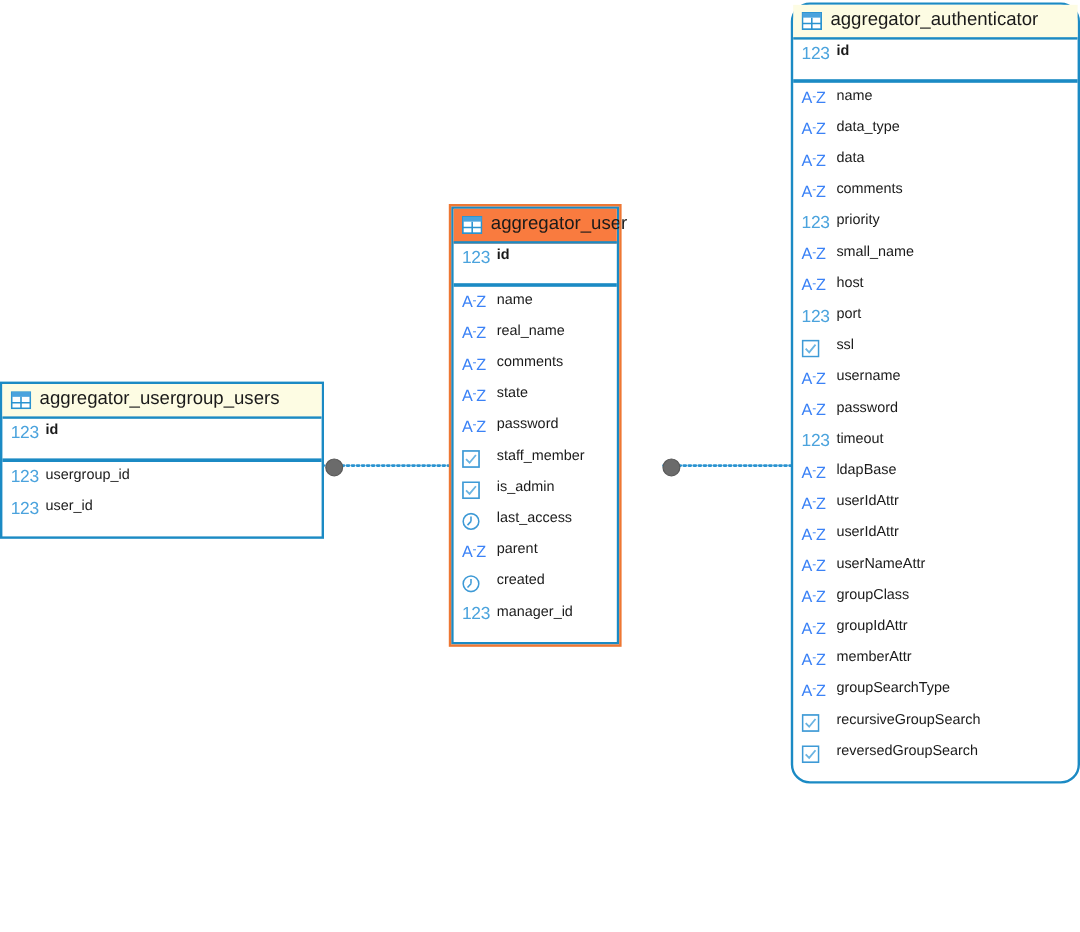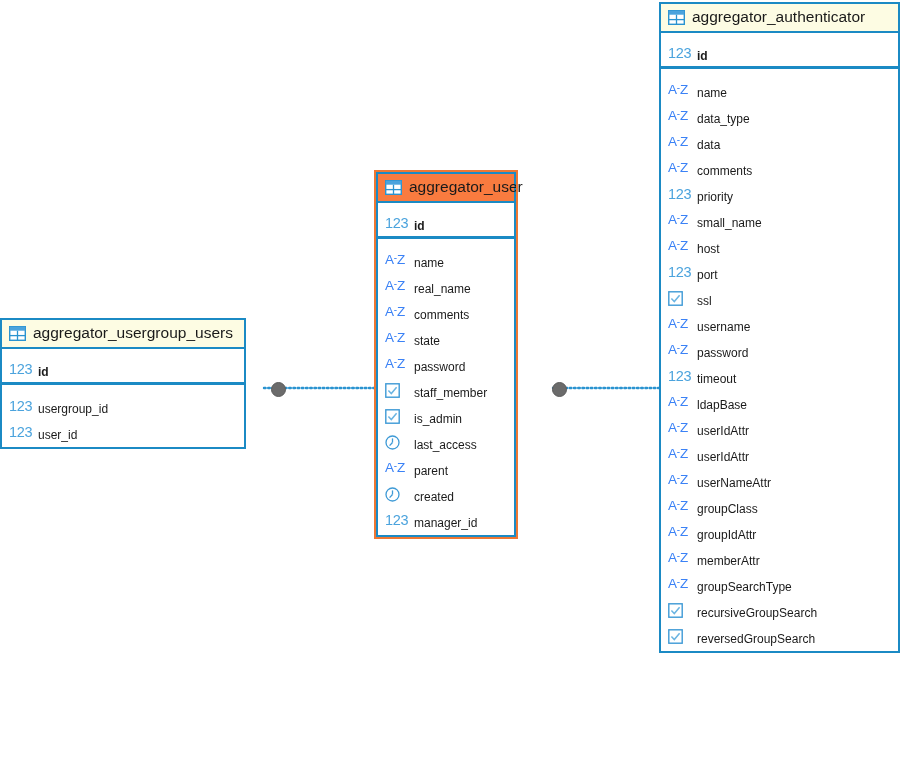--- a/index.html
+++ b/index.html
@@ -71,21 +71,21 @@
   .pk-section {
     border-bottom: 3px solid #1b8ac4;
     padding: 3px 0 4px 0;
   }
   .cols-section {
     padding: 4px 0 6px 0;
   }
 
   .col-row {
     display: flex;
-    align-items: flex-end;
+    align-items: flex-start;
     gap: 7px;
     height: 26px;
     padding: 0 8px 0 7px;
     box-sizing: border-box;
     white-space: nowrap;
   }
   .col-name {
     font-size: 12px;
     color: #1a1a1a;
     line-height: 1;
@@ -145,21 +145,21 @@
 
   <svg class="rel-layer" width="900" height="777" viewBox="0 0 900 777" xmlns="http://www.w3.org/2000/svg">
 
     <line x1="264" y1="388" x2="383" y2="388" stroke="#2a93d0" stroke-width="2.4" stroke-dasharray="1.6 2.6" stroke-linecap="round"></line>
 
     <line x1="553" y1="388" x2="665" y2="388" stroke="#2a93d0" stroke-width="2.4" stroke-dasharray="1.6 2.6" stroke-linecap="round"></line>
 
     <line x1="0" y1="388" x2="14" y2="388" stroke="#1b8ac4" stroke-width="2.4"></line>
   </svg>
 
-  <div class="entity" style="left:0px; top:318px; width:246px;">
+  <div class="entity" style="left:0px; top:318px; width:270px;">
     <div class="entity-header">
       <span class="type-icon" style="width:17px;">
         <svg class="tbl-icon" viewBox="0 0 17 15" xmlns="http://www.w3.org/2000/svg">
           <rect x="0.7" y="0.7" width="15.6" height="13.6" fill="#ffffff" stroke="#2a93d0" stroke-width="1.4"></rect>
           <rect x="0.7" y="0.7" width="15.6" height="4" fill="#4ba3dd"></rect>
           <line x1="0.7" y1="9.6" x2="16.3" y2="9.6" stroke="#2a93d0" stroke-width="1.3"></line>
           <line x1="8.5" y1="4.7" x2="8.5" y2="14.3" stroke="#2a93d0" stroke-width="1.3"></line>
         </svg>
       </span>
       <span class="entity-title">aggregator_usergroup_users</span>
@@ -299,21 +299,21 @@
         <span class="type-icon">
           <span class="icon-num">123</span>
         </span>
         <span class="col-name">manager_id</span>
       </div>
 
     </div>
   </div>
   <div class="conn-dot" style="left:552px; top:382px;"></div>
 
-  <div class="entity" style="left:659px; top:2px; width:241px;">
+  <div class="entity" style="left:659px; top:2px; width:241px;border-radius:16px;">
     <div class="entity-header">
       <span class="type-icon" style="width:17px;">
         <svg class="tbl-icon" viewBox="0 0 17 15" xmlns="http://www.w3.org/2000/svg">
           <rect x="0.7" y="0.7" width="15.6" height="13.6" fill="#ffffff" stroke="#2a93d0" stroke-width="1.4"></rect>
           <rect x="0.7" y="0.7" width="15.6" height="4" fill="#4ba3dd"></rect>
           <line x1="0.7" y1="9.6" x2="16.3" y2="9.6" stroke="#2a93d0" stroke-width="1.3"></line>
           <line x1="8.5" y1="4.7" x2="8.5" y2="14.3" stroke="#2a93d0" stroke-width="1.3"></line>
         </svg>
       </span>
       <span class="entity-title">aggregator_authenticator</span>

